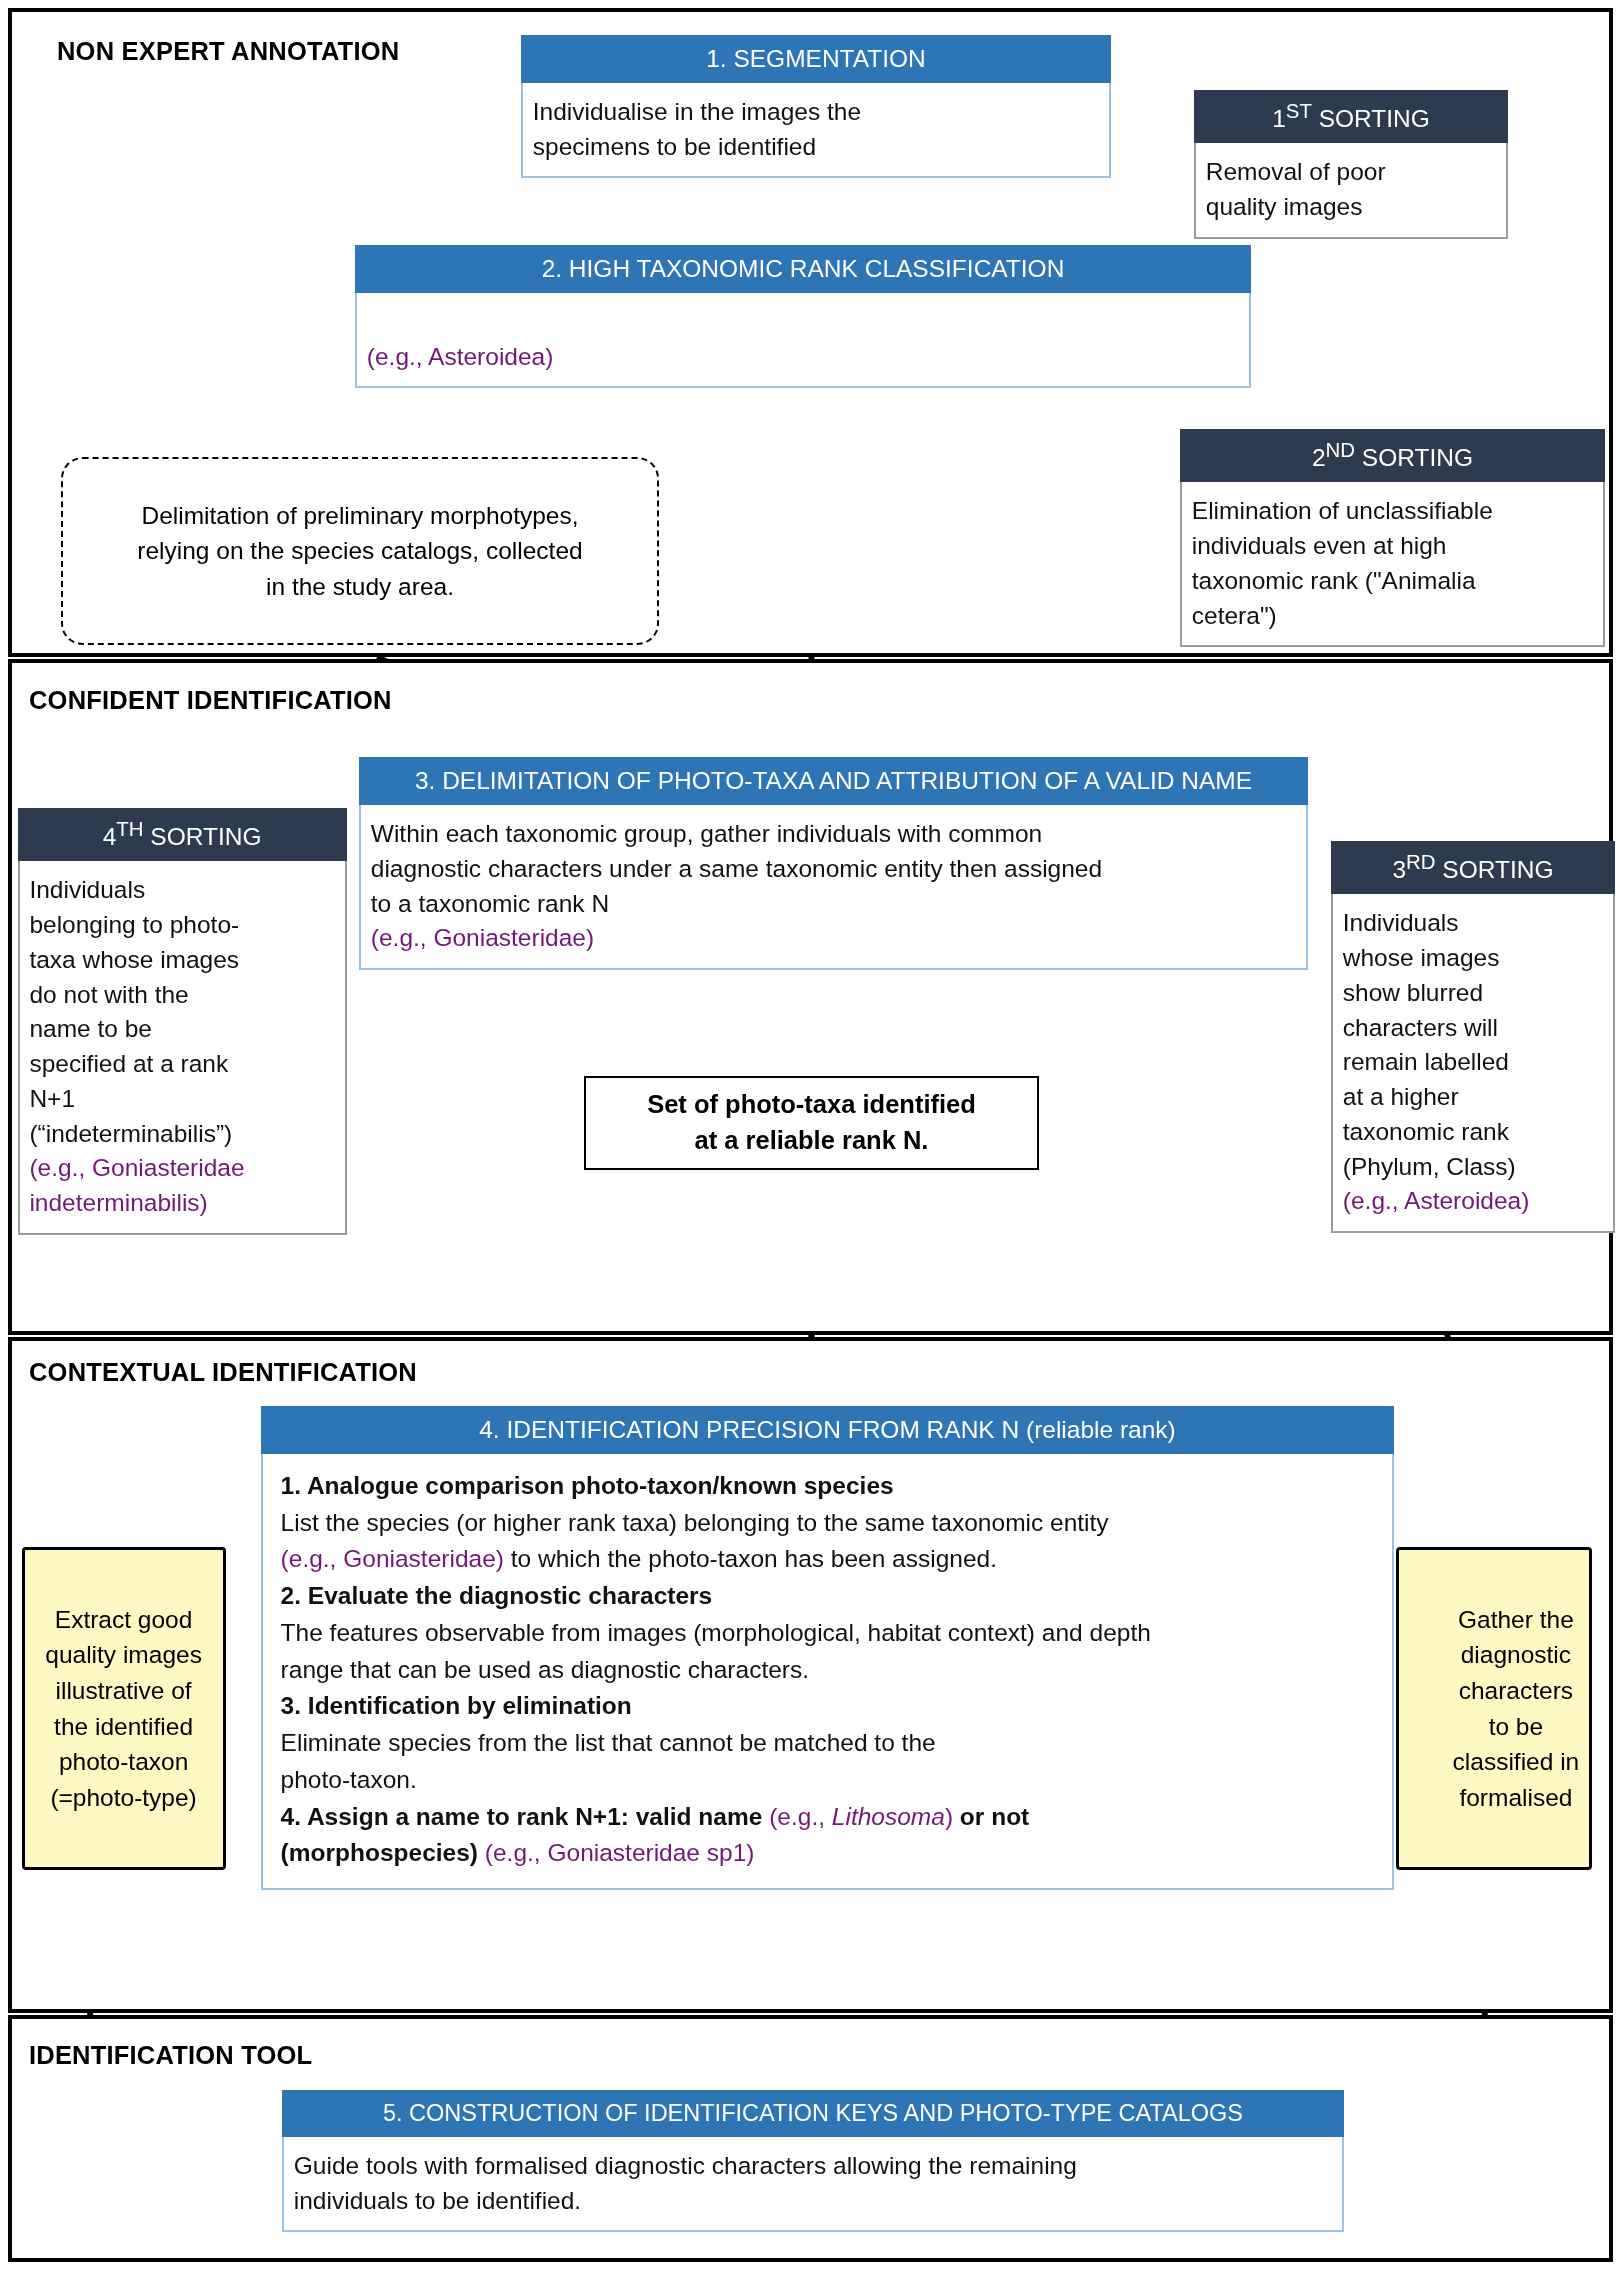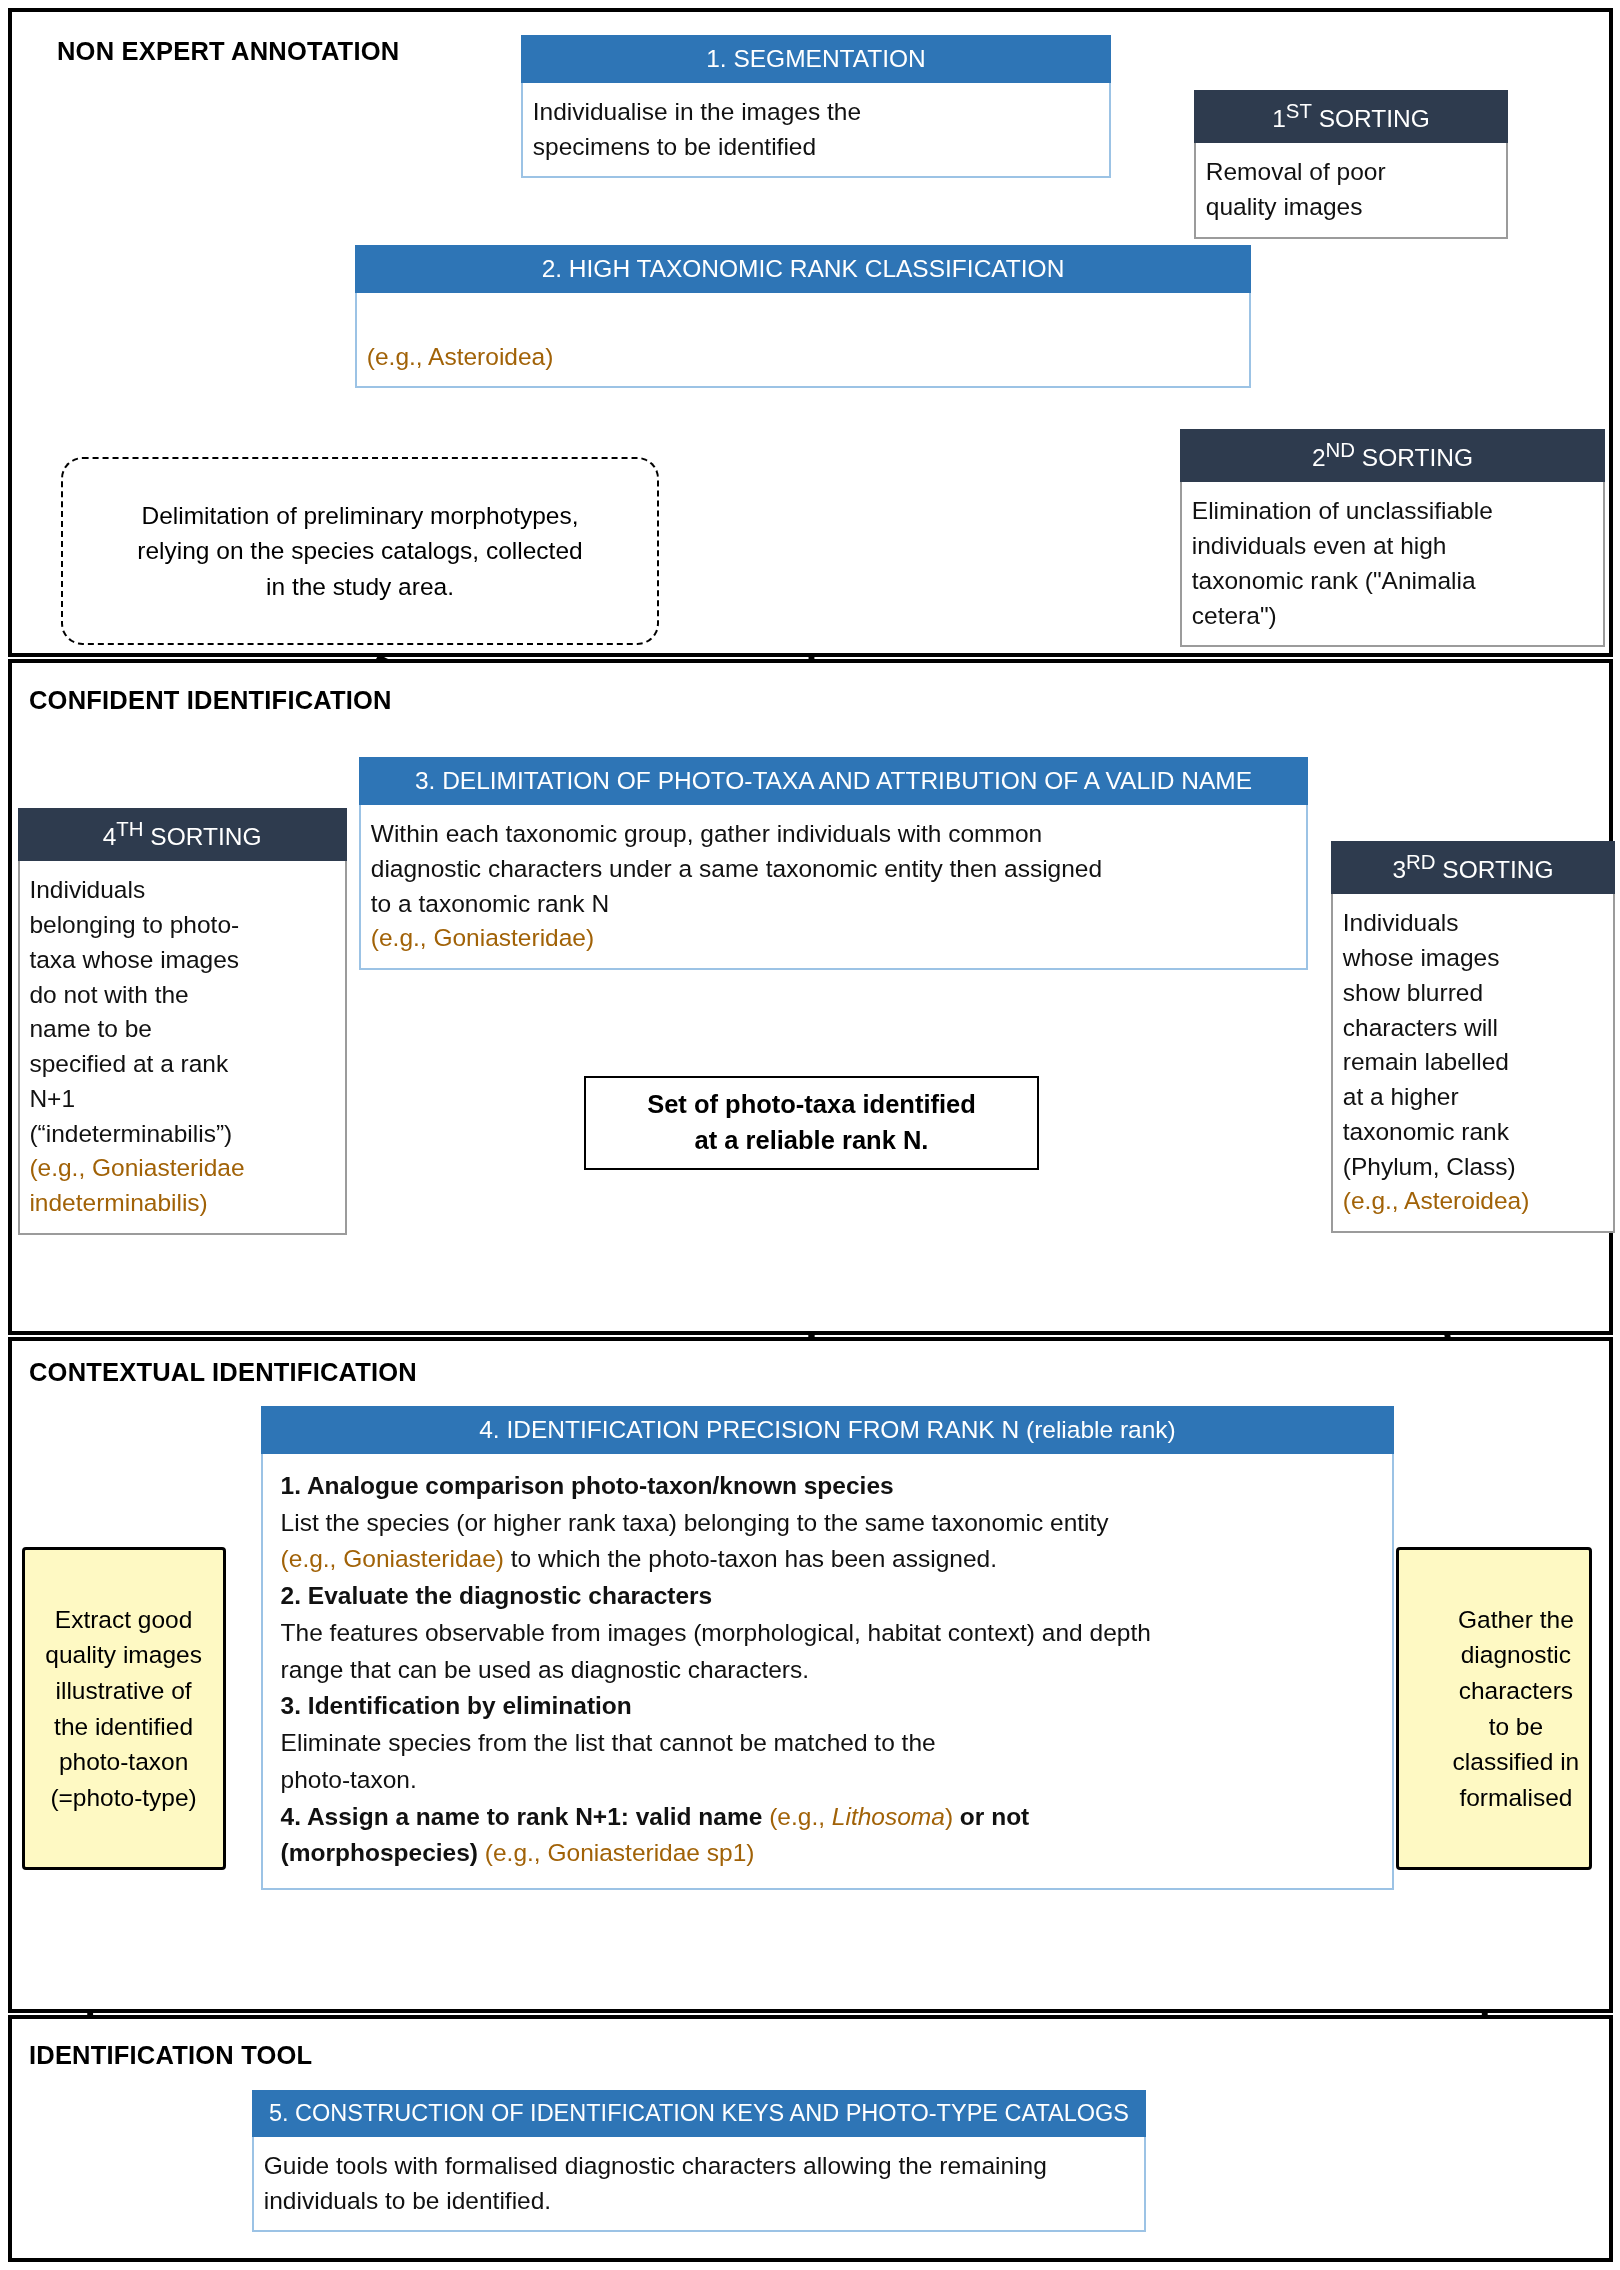--- a/index.html
+++ b/index.html
@@ -12,21 +12,21 @@
 
   
   .pbox{position:absolute;box-sizing:border-box;}
   .pbox .hdr{box-sizing:border-box;background:#2E75B6;color:#fff;text-align:center;
              font-size:24.5px;line-height:1.25;padding:8.8px 9.8px;}
   .pbox .hdr.navy{background:#2E3B4E;}
   .pbox .bdy{box-sizing:border-box;background:#fff;border:2px solid #9CC3E5;border-top:none;
              color:#111;font-size:24.5px;line-height:1.42;padding:11.8px 9.8px;}
   .pbox .bdy.grey{border-color:#9b9b9b;}
   .pbox .bdy.left{text-align:left;}
-  .blue{color:#a16207;margin-top:18px;}
+  .blue{color:#701a75;margin-top:18px;}
   .it{font-style:italic;}
   b{font-weight:bold;}
 
   
   .plain{position:absolute;box-sizing:border-box;background:#fff;border:2.9px solid #000;
          text-align:center;font-size:25.5px;font-weight:bold;line-height:1.4;
          display:flex;align-items:center;justify-content:center;padding:7.8px 11.8px;}
 
   
   .dashed{position:absolute;box-sizing:border-box;background:#fff;border:2.9px dashed #000;
@@ -237,21 +237,21 @@
       <span>characters</span><br>
       <span>to be</span><br>
       <span>classified in</span><br>
       <span>formalised</span>
     </div>
   </div>
 
   <div class="band" style="left:7.8px;top:2015px;width:1605px;height:247px;"></div>
   <div class="band-label" style="left:29px;top:2041px;">IDENTIFICATION TOOL</div>
 
-  <div class="pbox" style="left:252px;top:2090px;width:894px;">
+  <div class="pbox" style="left:282px;top:2090px;width:1062px;">
     <div class="hdr" style="font-size:23.5px;">5. CONSTRUCTION OF IDENTIFICATION KEYS AND PHOTO-TYPE CATALOGS</div>
     <div class="bdy">
       <span>Guide tools with formalised diagnostic characters allowing the remaining</span><br>
       <span>individuals to be identified.</span>
     </div>
   </div>
 
 </div>
 
 

